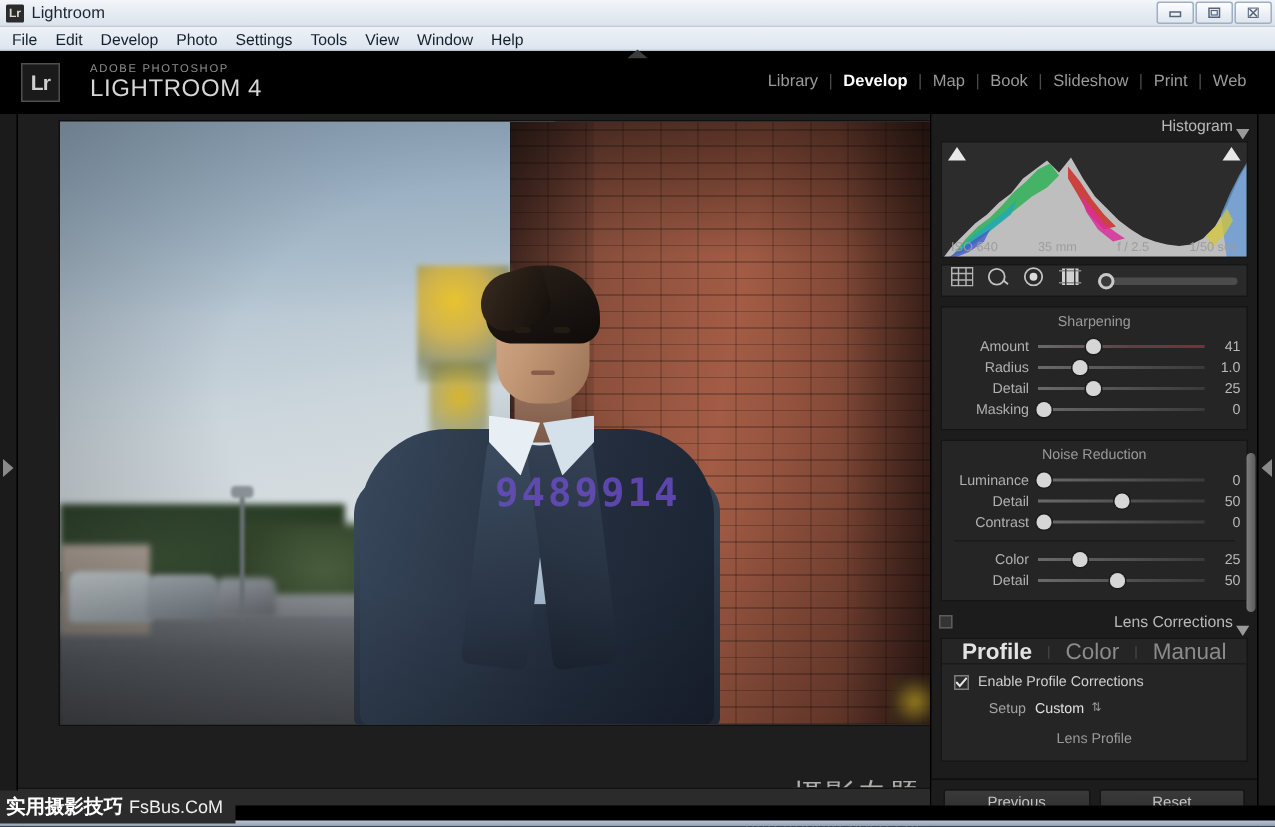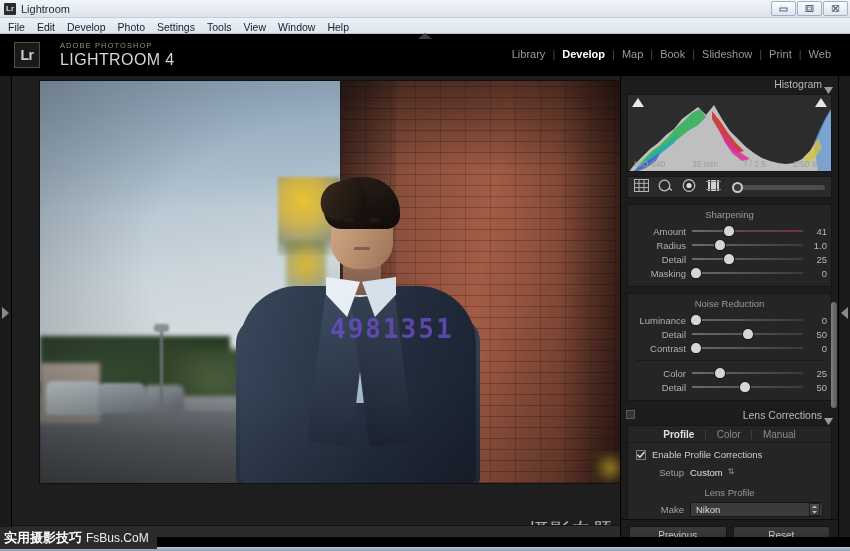--- a/index.html
+++ b/index.html
@@ -525,21 +525,21 @@
     margin: 2px 6px 0 6px;
     background: #252525;
     border: 1px solid #151515;
     padding: 0 0 6px 0;
   }
   #lens-tabs {
     display: flex; align-items: center; justify-content: center;
     gap: 0; height: 17px;
     border-bottom: 1px solid #1a1a1a;
   }
-  .lens-tab { font-size: 10px; color: #8b8b8b; padding: 0 10px; }
+  .lens-tab { font-size: 15px; color: #8b8b8b; padding: 0 10px; }
   .lens-tab.active { color: #e2e2e2; font-weight: bold; }
   .lens-tab-sep { color: #4a4a4a; font-size: 9px; }
 
   #enable-row {
     display:flex; align-items:center;
     padding: 6px 0 2px 8px;
   }
   .cbox {
     width: 10px; height: 10px;
     border: 1px solid #7d7d7d;
@@ -778,21 +778,21 @@
               <div class="ph" id="head"></div>
               <div class="ph" id="hair"></div>
               <div class="ph" id="hair-sweep"></div>
               <div class="ph" id="eye-l"></div>
               <div class="ph" id="eye-r"></div>
               <div class="ph" id="mouth"></div>
               <div class="ph" id="photo-vignette"></div>
             </div>
           </div>
 
-          <div id="wm-number">4981351</div>
+          <div id="wm-number">9489914</div>
           <div id="wm-poco">
             <div id="wm-poco-main">poco 摄影专题</div>
             <div id="wm-poco-url">http://photo.poco.cn/</div>
           </div>
         </div>
 
         <div id="center-toolbar">
           <div class="tool-btn">
             <svg width="14" height="9" viewBox="0 0 14 9">
                 <rect x="0.5" y="0.5" width="13" height="8" fill="none" stroke="#2a2a2a" stroke-width="1"></rect>
@@ -997,32 +997,20 @@
             </div>
 
             <div class="kv-row">
               <span class="kv-label">Setup</span>
               <span class="kv-value">Custom</span>
               <span class="updown">⇅</span>
             </div>
 
             <div id="lens-profile-title">Lens Profile</div>
 
-            <div class="kv-row">
-              <span class="kv-label">Make</span>
-              <span class="combo">
-                <span class="combo-text">Nikon</span>
-                <span class="combo-stepper">
-                  <svg width="7" height="9" viewBox="0 0 7 9">
-                      <path d="M3.5 0.5 L6 3 L1 3 Z" fill="#bdbdbd"></path>
-                      <path d="M3.5 8.5 L1 6 L6 6 Z" fill="#bdbdbd"></path>
-                    </svg>
-                </span>
-              </span>
-            </div>
 
           </div>
 
           <div id="right-scrollbar">
             <div id="right-scrollbar-thumb"></div>
           </div>
         </div>
 
         <div id="right-bottom">
           <div class="big-btn">Previous</div>

